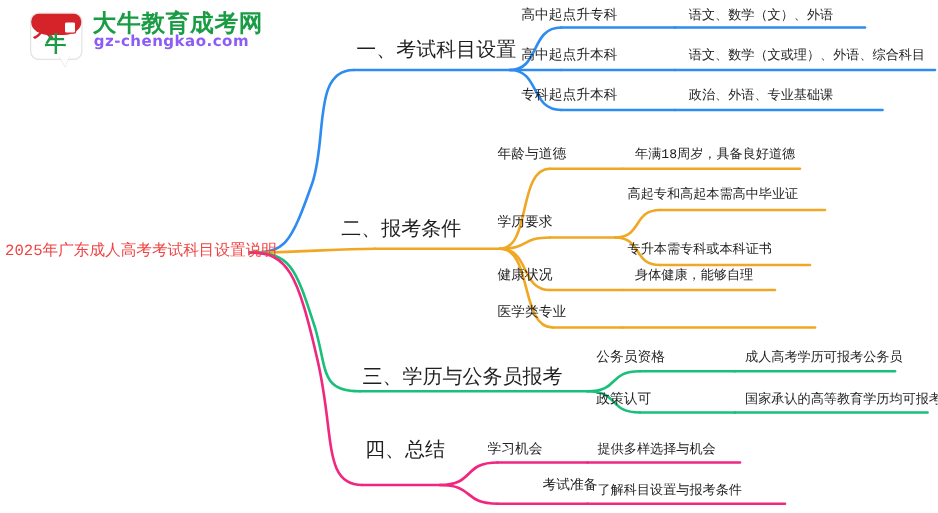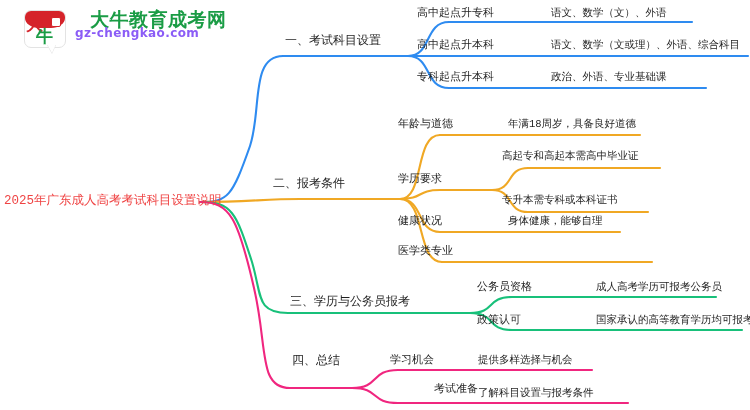--- a/index.html
+++ b/index.html
@@ -100,21 +100,20 @@
   .logo-title {
     position: absolute;
     left: 52px;
     top: 2px;
     font-size: 19px;
     line-height: 22px;
     font-weight: bold;
     color: #1a9c45;
     letter-spacing: 0.5px;
     white-space: nowrap;
-    margin-left: 16px;
   }
   .logo-sub {
     position: absolute;
     left: 53px;
     top: 20px;
     font-size: 12px;
     line-height: 14px;
     font-weight: bold;
     color: #8b5cf6;
     letter-spacing: 0.4px;
@@ -127,21 +126,21 @@
     white-space: nowrap;
     font-family: Liberation Mono, monospace;
     color: #1f1f1f;
   }
   .node.root {
     font-size: 12.5px;
     line-height: 15px;
     color: #ef4444;
   }
   .node.lvl2 {
-    font-size: 12px;
+    font-size: 16px;
     line-height: 15px;
   }
   .node.lvl3 {
     font-size: 11px;
     line-height: 14px;
   }
   .node.lvl4 {
     font-size: 10.5px;
     line-height: 13px;
   }

